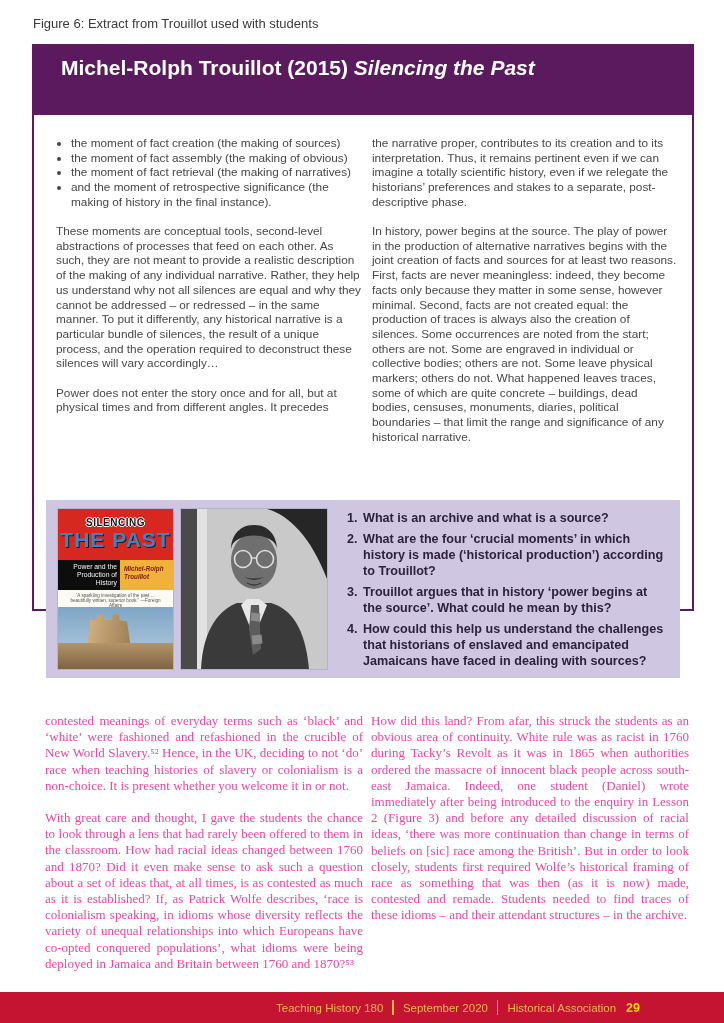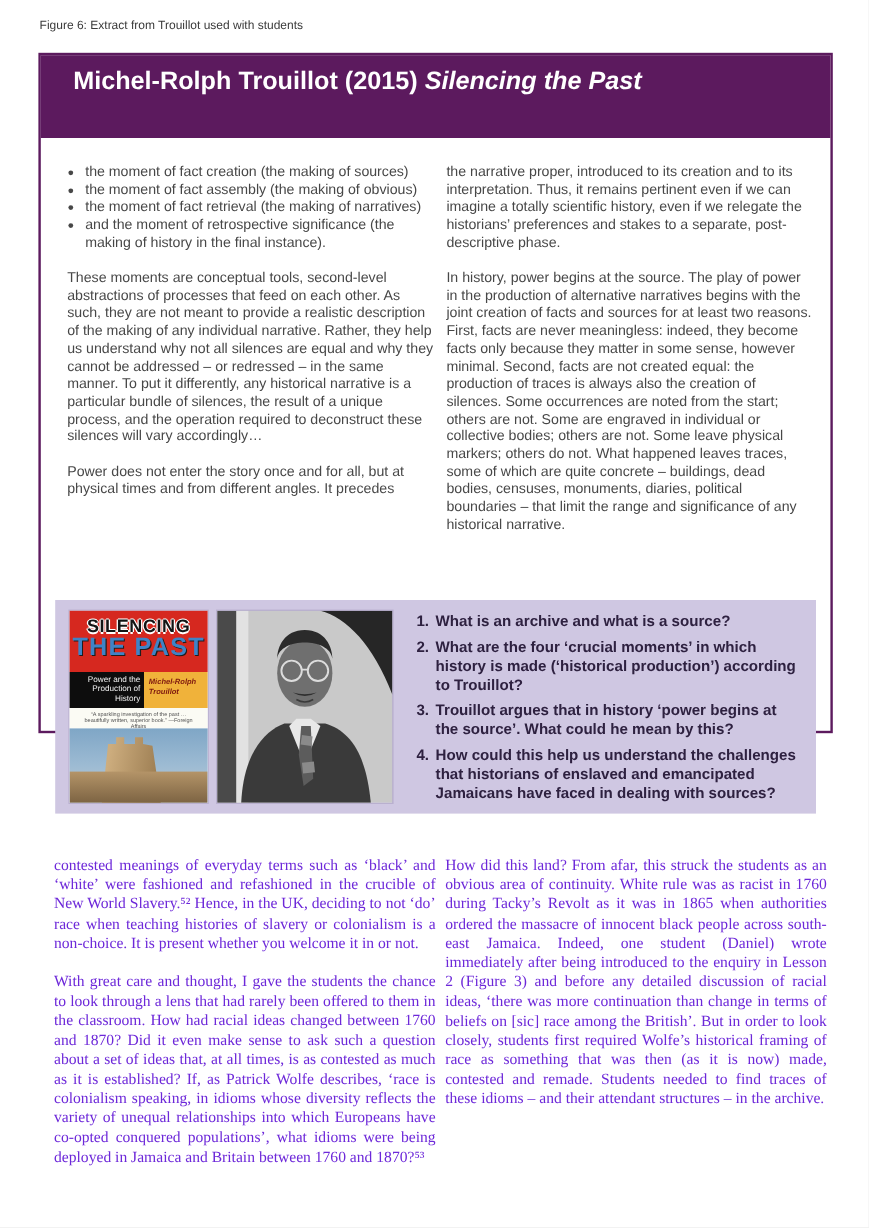--- a/index.html
+++ b/index.html
@@ -1,20 +1,20 @@
 <!DOCTYPE html>
 <html><head>
 <meta charset="utf-8">
 <style>
   html,body{margin:0;padding:0;background:#e8e8e8;}
   .page{position:relative;width:724px;height:1023px;background:#ffffff;overflow:hidden;
         font-family:"Liberation Sans",sans-serif;margin:0 auto;}
 
   
-  .fig-caption{position:absolute;left:33px;top:16px;font-size:10px;color:#3a3a3a;}
+  .fig-caption{position:absolute;left:33px;top:16px;font-size:13px;color:#3a3a3a;}
 
   
   .figure-box{position:absolute;left:32px;top:44px;width:662px;height:567px;
               border:2.5px solid #5c1a5e;background:#fff;box-sizing:border-box;}
   .figure-header{height:69px;background:#5c1a5e;color:#fff;padding:8px 10px 0 27px;box-sizing:border-box;}
   .figure-header .t{font-size:21px;font-weight:bold;line-height:27px;white-space:nowrap;}
   .figure-header .ital{font-style:italic;}
 
   .figure-body{display:flex;gap:11px;padding:21px 10px 0 22px;}
   .fcol{width:305px;font-size:11.8px;line-height:14.7px;color:#474747;}
@@ -23,21 +23,21 @@
   .fcol li{margin:0;}
 
   
   .lavender{position:absolute;left:12px;top:454px;width:634px;height:178px;background:#cfc7e2;
             display:flex;gap:8px;padding:9px 12px;box-sizing:border-box;}
 
   
   .cover{width:115px;height:160px;flex:none;display:flex;flex-direction:column;background:#fff;
          box-shadow:0 0 0 1px #b9b0cf;}
   .cover-top{height:51px;background:#d6281f;text-align:center;padding-top:6px;box-sizing:border-box;}
-  .cover-t1{font-size:15px;font-weight:bold;letter-spacing:.5px;color:#141414;line-height:16px;
+  .cover-t1{font-size:10px;font-weight:bold;letter-spacing:.5px;color:#141414;line-height:16px;
             text-shadow:-1px 0 #fff,1px 0 #fff,0 -1px #fff,0 1px #fff;}
   .cover-t2{font-size:21px;font-weight:bold;letter-spacing:1px;color:#3f83c6;line-height:17px;
             text-shadow:1px 1px 0 #1d1d1d;}
   .cover-band{display:flex;height:30px;}
   .band-left{width:62px;background:#0d0d0d;color:#f2f2f2;font-size:6.8px;line-height:7.8px;
              text-align:right;padding:3px 3px 0 2px;box-sizing:border-box;}
   .band-right{flex:1;background:#f0b23a;color:#7e180f;font-style:italic;font-weight:bold;
               font-size:6.3px;line-height:8px;padding:5px 2px 0 4px;box-sizing:border-box;}
   .cover-quote{height:17px;font-size:4.6px;color:#555;text-align:center;padding:3px 8px 0 8px;
                background:#fbfbf4;box-sizing:border-box;}
@@ -53,21 +53,21 @@
 
   
   .questions{flex:1;padding:1px 2px 0 12px;color:#2e2140;}
   .q-item{display:flex;margin-bottom:5px;font-weight:bold;font-size:12.6px;line-height:16px;}
   .q-num{width:16px;flex:none;}
   .q-text{flex:1;}
 
   
   .article{position:absolute;left:45px;top:713px;width:644px;display:flex;gap:8px;
            font-family:"Liberation Serif",serif;font-size:13px;line-height:16.2px;
-           color:#6d28d9;text-align:justify;}
+           color:#ec4899;text-align:justify;}
   .acol{width:318px;}
   .acol p{margin:0 0 16px 0;}
 
   
   .footer{position:absolute;left:0;bottom:0;width:724px;height:31px;background:#c41432;
           display:flex;align-items:center;justify-content:flex-end;
           padding-right:84px;box-sizing:border-box;color:#e9b84d;font-size:11.5px;}
   .f-sep{width:1.5px;height:15px;background:#e9b84d;margin:0 9px;}
   .f-page{font-weight:bold;color:#ffd500;font-size:12.5px;margin-left:10px;}
 </style>
@@ -88,21 +88,21 @@
         <ul>
           <li>the moment of fact creation (the making of sources)</li>
           <li>the moment of fact assembly (the making of obvious)</li>
           <li>the moment of fact retrieval (the making of narratives)</li>
           <li>and the moment of retrospective significance (the making of history in the final instance).</li>
         </ul>
         <p>These moments are conceptual tools, second-level abstractions of processes that feed on each other. As such, they are not meant to provide a realistic description of the making of any individual narrative. Rather, they help us understand why not all silences are equal and why they cannot be addressed – or redressed – in the same manner. To put it differently, any historical narrative is a particular bundle of silences, the result of a unique process, and the operation required to deconstruct these silences will vary accordingly…</p>
         <p>Power does not enter the story once and for all, but at physical times and from different angles. It precedes</p>
       </div>
       <div class="fcol">
-        <p>the narrative proper, introduced to its creation and to its interpretation. Thus, it remains pertinent even if we can imagine a totally scientific history, even if we relegate the historians’ preferences and stakes to a separate, post-descriptive phase.</p>
+        <p>the narrative proper, contributes to its creation and to its interpretation. Thus, it remains pertinent even if we can imagine a totally scientific history, even if we relegate the historians’ preferences and stakes to a separate, post-descriptive phase.</p>
         <p>In history, power begins at the source. The play of power in the production of alternative narratives begins with the joint creation of facts and sources for at least two reasons. First, facts are never meaningless: indeed, they become facts only because they matter in some sense, however minimal. Second, facts are not created equal: the production of traces is always also the creation of silences. Some occurrences are noted from the start; others are not. Some are engraved in individual or collective bodies; others are not. Some leave physical markers; others do not. What happened leaves traces, some of which are quite concrete – buildings, dead bodies, censuses, monuments, diaries, political boundaries – that limit the range and significance of any historical narrative.</p>
       </div>
     </div>
 
     <div class="lavender">
 
       <div class="cover">
         <div class="cover-top">
           <div class="cover-t1">SILENCING</div>
           <div class="cover-t2">THE PAST</div>
@@ -162,14 +162,22 @@
   <div class="article">
     <div class="acol">
       <p>contested meanings of everyday terms such as ‘black’ and ‘white’ were fashioned and refashioned in the crucible of New World Slavery.⁵²  Hence, in the UK, deciding to not ‘do’ race when teaching histories of slavery or colonialism is a non-choice. It is present whether you welcome it in or not.</p>
       <p>With great care and thought, I gave the students the chance to look through a lens that had rarely been offered to them in the classroom. How had racial ideas changed between 1760 and 1870? Did it even make sense to ask such a question about a set of ideas that, at all times, is as contested as much as it is established? If, as Patrick Wolfe describes, ‘race is colonialism speaking, in idioms whose diversity reflects the variety of unequal relationships into which Europeans have co-opted conquered populations’, what idioms were being deployed in Jamaica and Britain between 1760 and 1870?⁵³</p>
     </div>
     <div class="acol">
       <p>How did this land? From afar, this struck the students as an obvious area of continuity. White rule was as racist in 1760 during Tacky’s Revolt as it was in 1865 when authorities ordered the massacre of innocent black people across south-east Jamaica. Indeed, one student (Daniel) wrote immediately after being introduced to the enquiry in Lesson 2 (Figure 3) and before any detailed discussion of racial ideas, ‘there was more continuation than change in terms of beliefs on [sic] race among the British’. But in order to look closely, students first required Wolfe’s historical framing of race as something that was then (as it is now) made, contested and remade. Students needed to find traces of these idioms – and their attendant structures – in the archive.</p>
     </div>
   </div>
 
+  <div class="footer">
+    <span>Teaching History 180</span>
+    <span class="f-sep"></span>
+    <span>September 2020</span>
+    <span class="f-sep"></span>
+    <span>Historical Association</span>
+    <span class="f-page">29</span>
+  </div>
 
 </div>
 
 </body></html>

